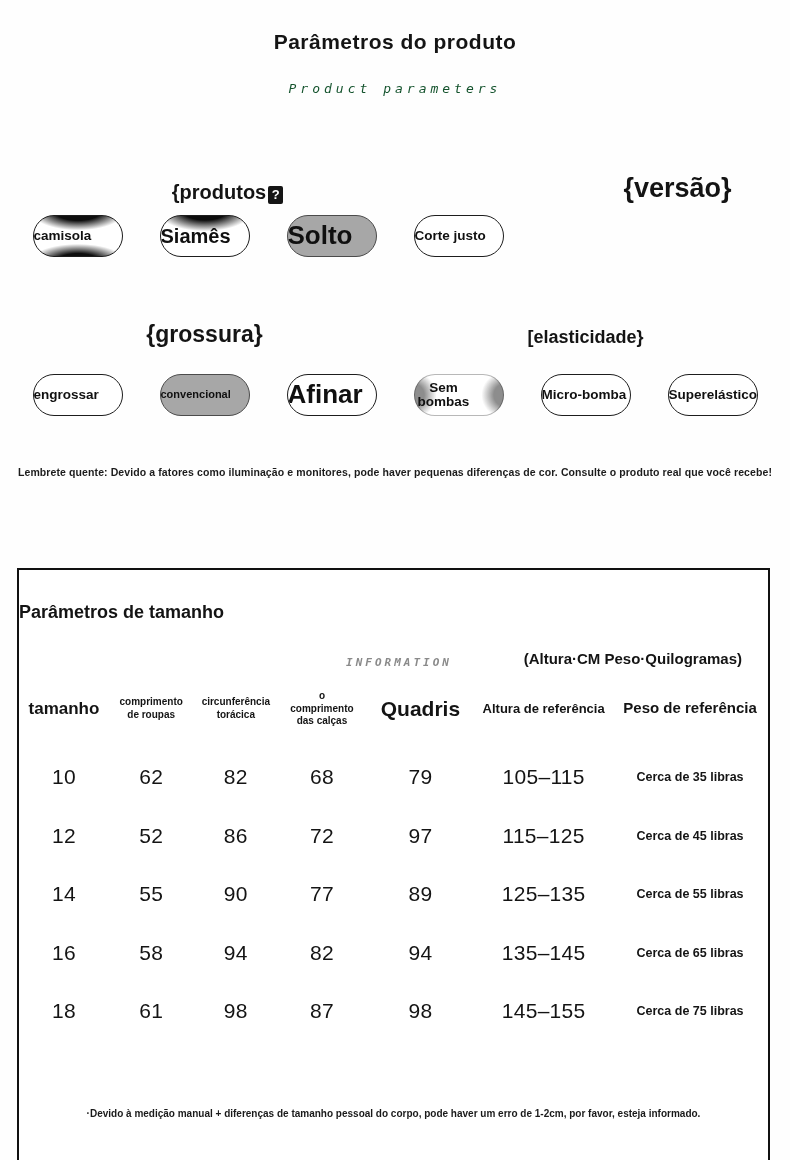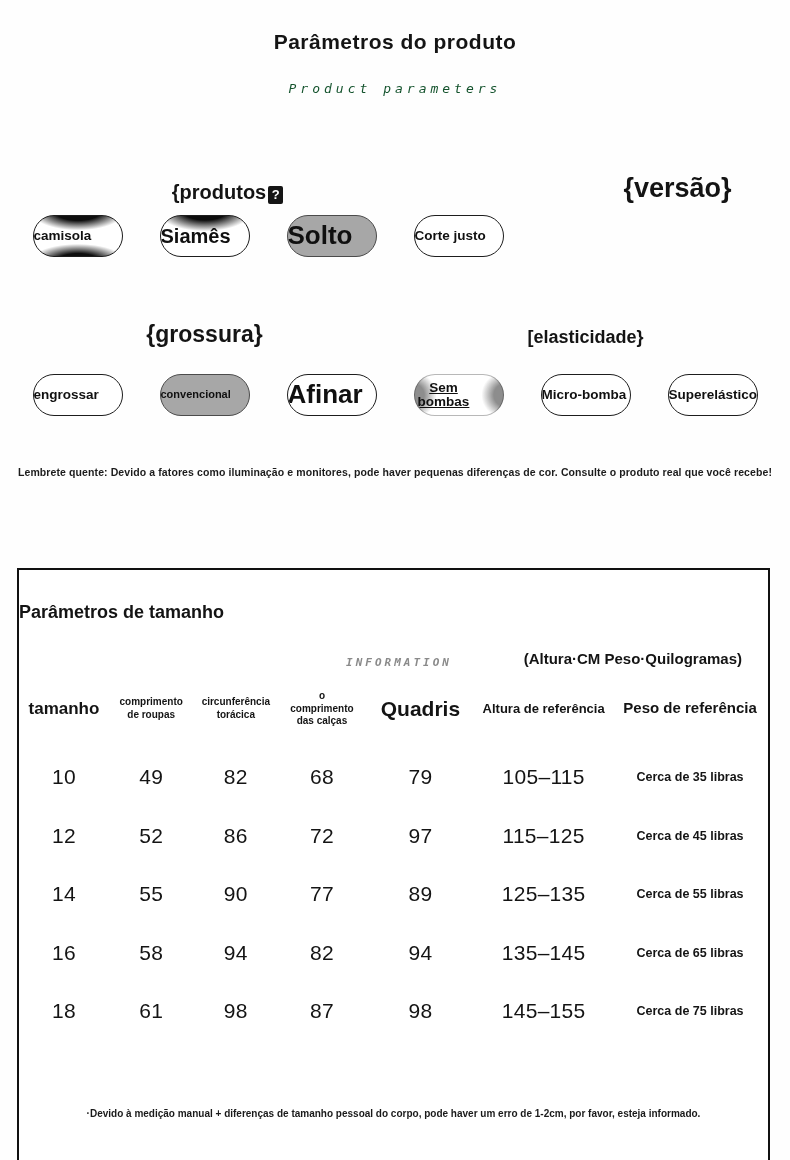--- a/index.html
+++ b/index.html
@@ -45,21 +45,21 @@
   .v-filled { background:#a7a7a7; border-color:#4b4b4b; }
   .v-filled-smtop { border-color:#4b4b4b;
     background: radial-gradient(70% 60% at 50% -28%, #1c1c1c 38%, rgba(28,28,28,0) 85%), #a7a7a7; }
   .v-smudge-tb {
     background: radial-gradient(58% 52% at 50% -12%, #0e0e0e 45%, rgba(14,14,14,0) 92%),
                 radial-gradient(58% 46% at 50% 112%, #0e0e0e 40%, rgba(14,14,14,0) 92%), #fff; }
   .v-smudge-top {
     background: radial-gradient(60% 58% at 50% -14%, #0c0c0c 42%, rgba(12,12,12,0) 90%), #fff; }
   .v-smudge-lr { border-color:rgba(0,0,0,0.28);
     background: radial-gradient(30% 62% at -4% 50%, #8d8d8d 48%, rgba(141,141,141,0) 95%),
-                radial-gradient(30% 62% at 104% 50%, #8d8d8d 48%, rgba(141,141,141,0) 95%), #fff; text-decoration: underline; }
+                radial-gradient(30% 62% at 104% 50%, #8d8d8d 48%, rgba(141,141,141,0) 95%), #fff; }
   .wrap .pill-label { width:58px; }
 
   
   .color-notice { position:absolute; top:466px; left:0; width:100%; text-align:center;
     font-size:10.5px; font-weight:bold; color:#1c1c1c; letter-spacing:0.1px; }
 
   
   .size-box { position:absolute; left:17px; top:568px; width:753px; height:610px;
     border:2px solid #111; background:#fff; }
   .tbl-title { position:absolute; top:32px; left:0; width:100%; text-align:left;
@@ -155,21 +155,21 @@
     <div>circunferência torácica</div>
     <div>o comprimento das calças</div>
     <div>Quadris</div>
     <div>Altura de referência</div>
     <div>Peso de referência</div>
   </div>
 
   <div class="tbody">
     <div class="tgrid trow">
       <div>10</div>
-      <div>49</div>
+      <div>62</div>
       <div>82</div>
       <div>68</div>
       <div>79</div>
       <div>105–115</div>
       <div>Cerca de 35 libras</div>
     </div>
     <div class="tgrid trow">
       <div>12</div>
       <div>52</div>
       <div>86</div>

